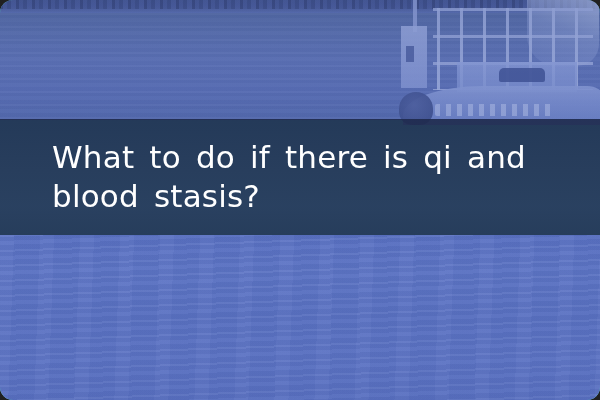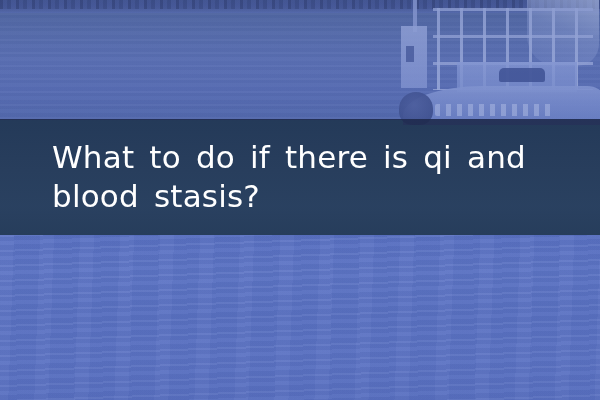--- a/index.html
+++ b/index.html
@@ -9,20 +9,21 @@
     background: #202020;
   }
 
   .canvas {
     position: relative;
     width: 600px;
     height: 400px;
     overflow: hidden;
     font-family: "DejaVu Sans", "Liberation Sans", sans-serif;
     background: #5eead4;
+    border-radius: 13px;
   }
 
   
 
   .photo {
     position: absolute;
     inset: 0;
     overflow: hidden;
   }
 

